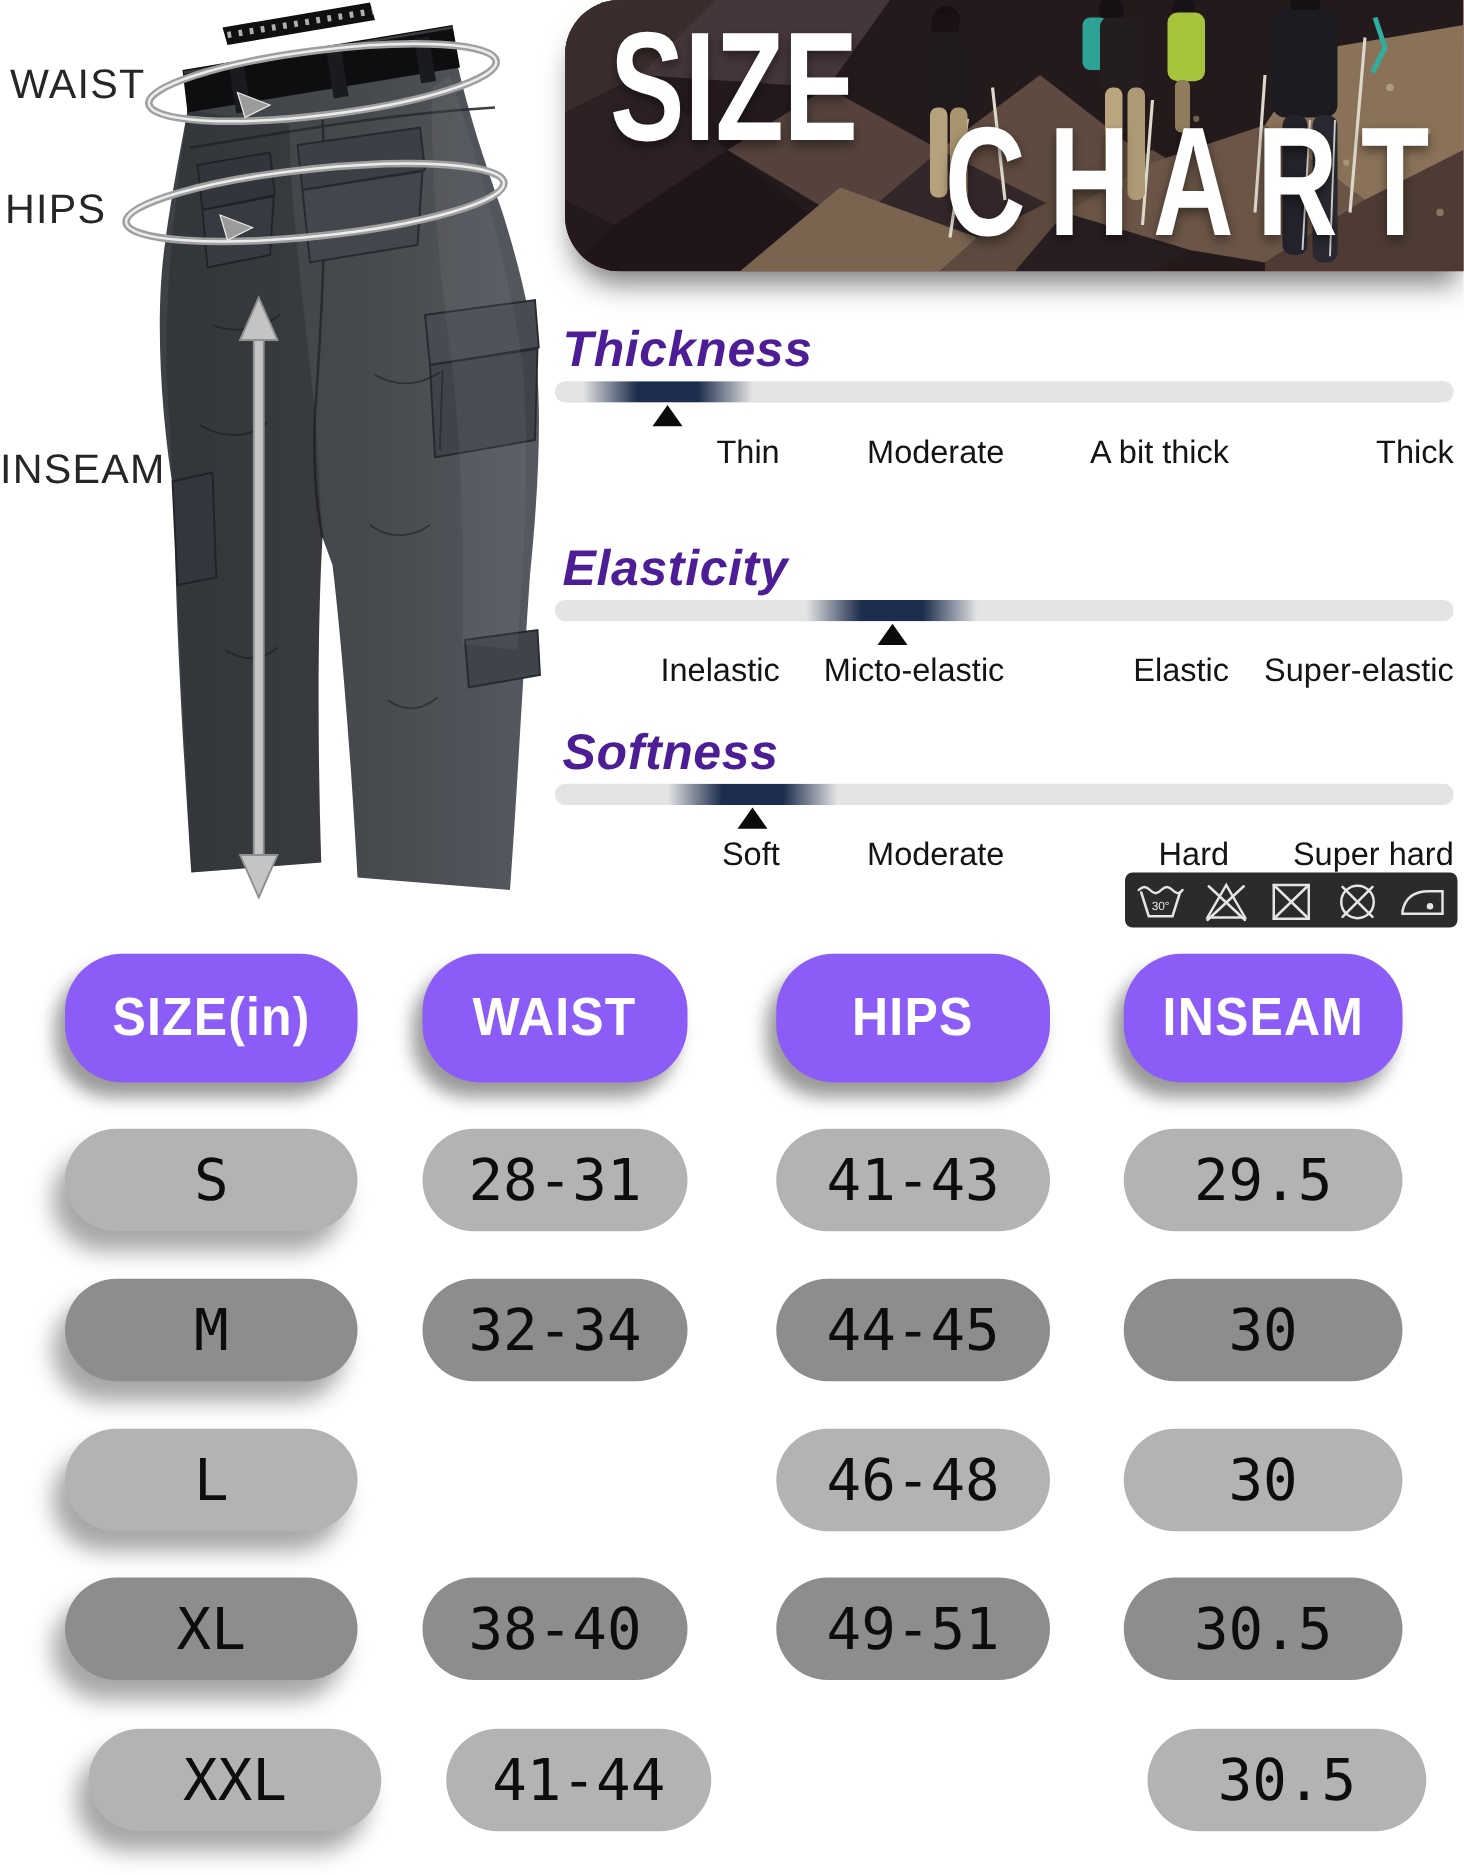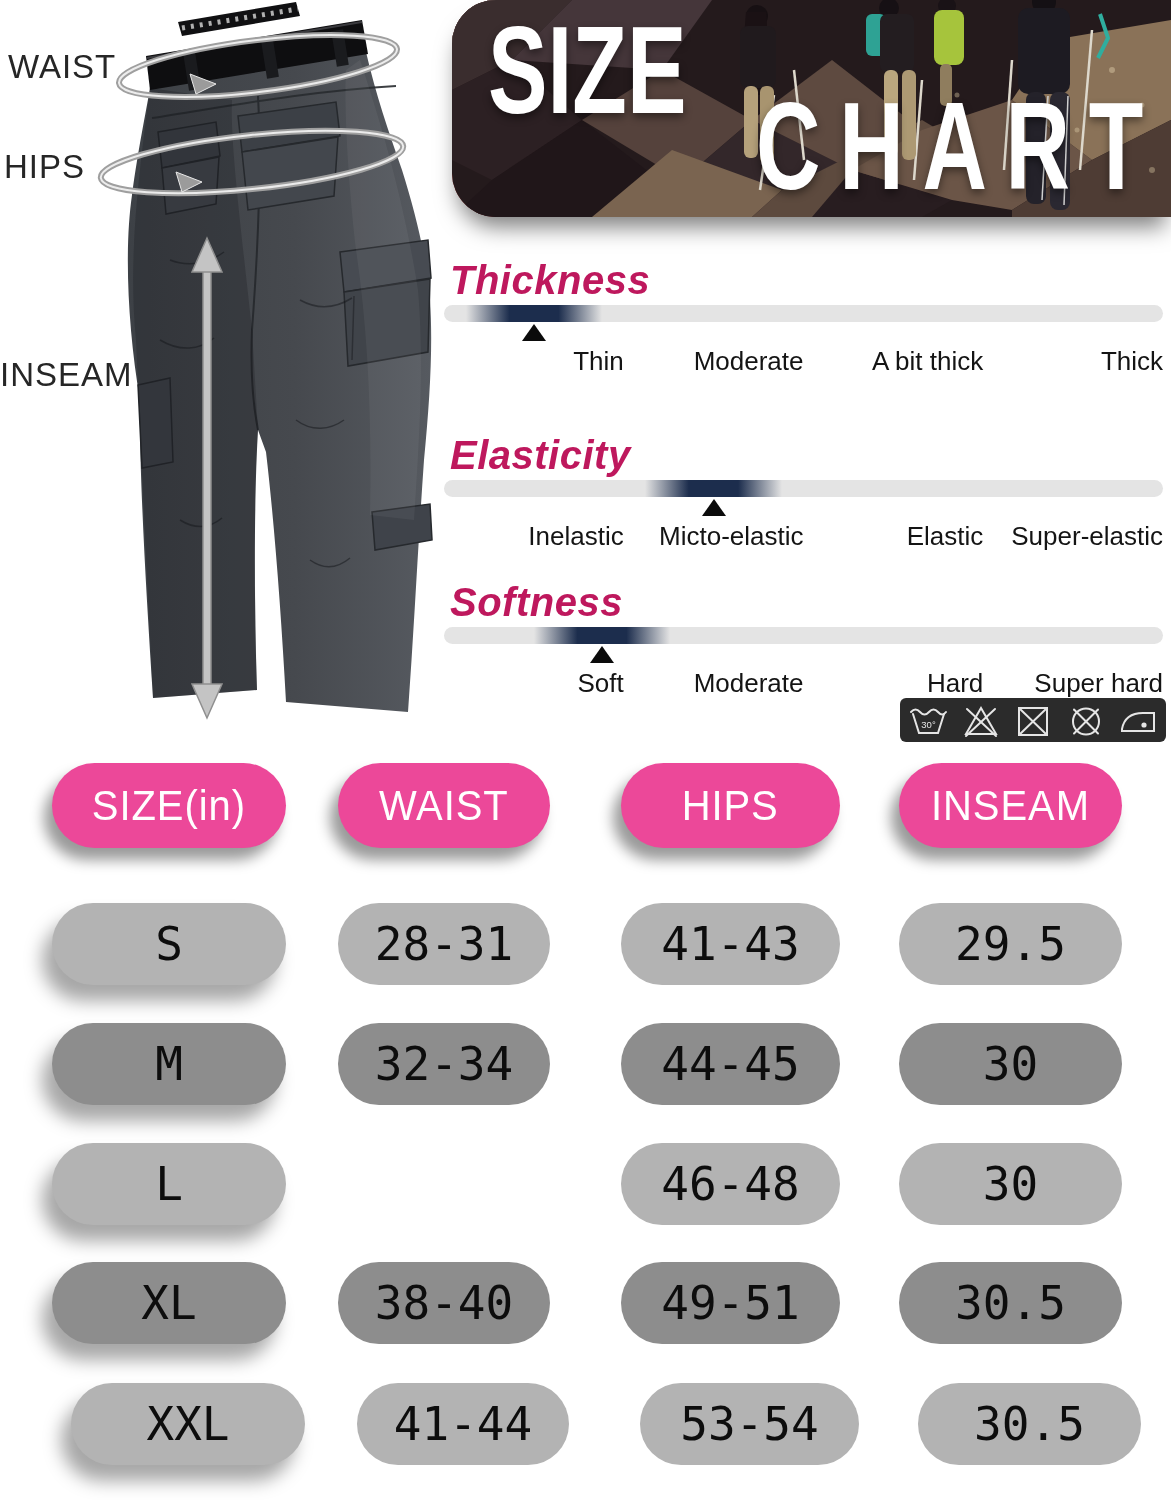--- a/index.html
+++ b/index.html
@@ -20,21 +20,21 @@
   .banner svg{position:absolute;left:0;top:0;}
   .banner-title{position:absolute;color:#fff;font-weight:700;line-height:1;
           transform:scaleX(.72);transform-origin:left top;
           text-shadow:0 4px 10px rgba(0,0,0,.45);white-space:nowrap;}
   .banner-title.t1{left:36px;top:8px;font-size:124px;}
   .banner-title.t2{left:304px;top:84px;font-size:124px;letter-spacing:26px;}
 
   
   .slider-section{position:absolute;left:444px;width:719px;height:125px;}
   .s-title{position:absolute;left:6px;top:0;margin:0;font-size:40px;font-style:italic;
-           font-weight:700;color:#be185d;letter-spacing:0.5px;}
+           font-weight:700;color:#4c1d95;letter-spacing:0.5px;}
   .s-bar{position:absolute;left:0;top:47px;width:100%;height:17px;background:#e4e4e4;
          border-radius:9px;overflow:hidden;}
   .seg{position:absolute;top:0;height:17px;width:19%;
        background:linear-gradient(90deg,rgba(28,45,77,0) 0%,#1c2d4d 32%,#1c2d4d 68%,rgba(28,45,77,0) 100%);}
   .marker{position:absolute;top:66px;width:0;height:0;
           border-left:12px solid transparent;border-right:12px solid transparent;
           border-bottom:17px solid #0b0b0b;}
   .s-labels{position:absolute;left:0;top:88px;width:100%;display:flex;}
   .s-label{width:25%;text-align:right;font-size:26px;color:#141414;}
 
@@ -45,22 +45,22 @@
   .care-bar svg{display:block;}
 
   
   .size-table{position:absolute;left:0;top:0;width:1171px;height:1500px;pointer-events:none;}
   .t-row{position:absolute;left:0;width:1171px;height:92px;}
   .cell{position:absolute;display:flex;align-items:center;justify-content:center;}
   .col-size{left:52px;width:234px;}
   .col-waist{left:338px;width:212px;}
   .col-hips{left:621px;width:219px;}
   .col-inseam{left:899px;width:223px;}
-  .cell.head{height:85px;border-radius:46px;background:#ec4899;color:#ffffff;
-             box-shadow:-8px 12px 14px rgba(0,0,0,.40);}
+  .cell.head{height:103px;border-radius:46px;background:#8b5cf6;color:#ffffff;
+             box-shadow:-8px 12px 14px rgba(0,0,0,.40);font-weight:bold;}
   .head-txt{font-size:43px;letter-spacing:1px;transform:scaleX(.93);}
   .cell.val{height:82px;border-radius:41px;color:#0d0d0d;
             font-family:"DejaVu Sans Mono",monospace;font-size:46px;}
   .cell.val.light{background:#b3b3b3;}
   .cell.val.dark{background:#8d8d8d;}
   .cell.val.col-size{box-shadow:-10px 16px 18px rgba(0,0,0,.35);}
 </style>
 </head>
 <body>
 
@@ -317,18 +317,17 @@
       </div>
       <div class="t-row" style="top: 1262px;">
         <div class="cell val col-size dark">XL</div>
         <div class="cell val col-waist dark">38-40</div>
         <div class="cell val col-hips dark">49-51</div>
         <div class="cell val col-inseam dark">30.5</div>
       </div>
       <div class="t-row" style="top: 1383px; margin-left: 19px;">
         <div class="cell val col-size light">XXL</div>
         <div class="cell val col-waist light">41-44</div>
-        <div class="cell val col-hips light">53-54</div>
         <div class="cell val col-inseam light">30.5</div>
       </div>
     </div>
 
 </div>
 
 </body></html>

